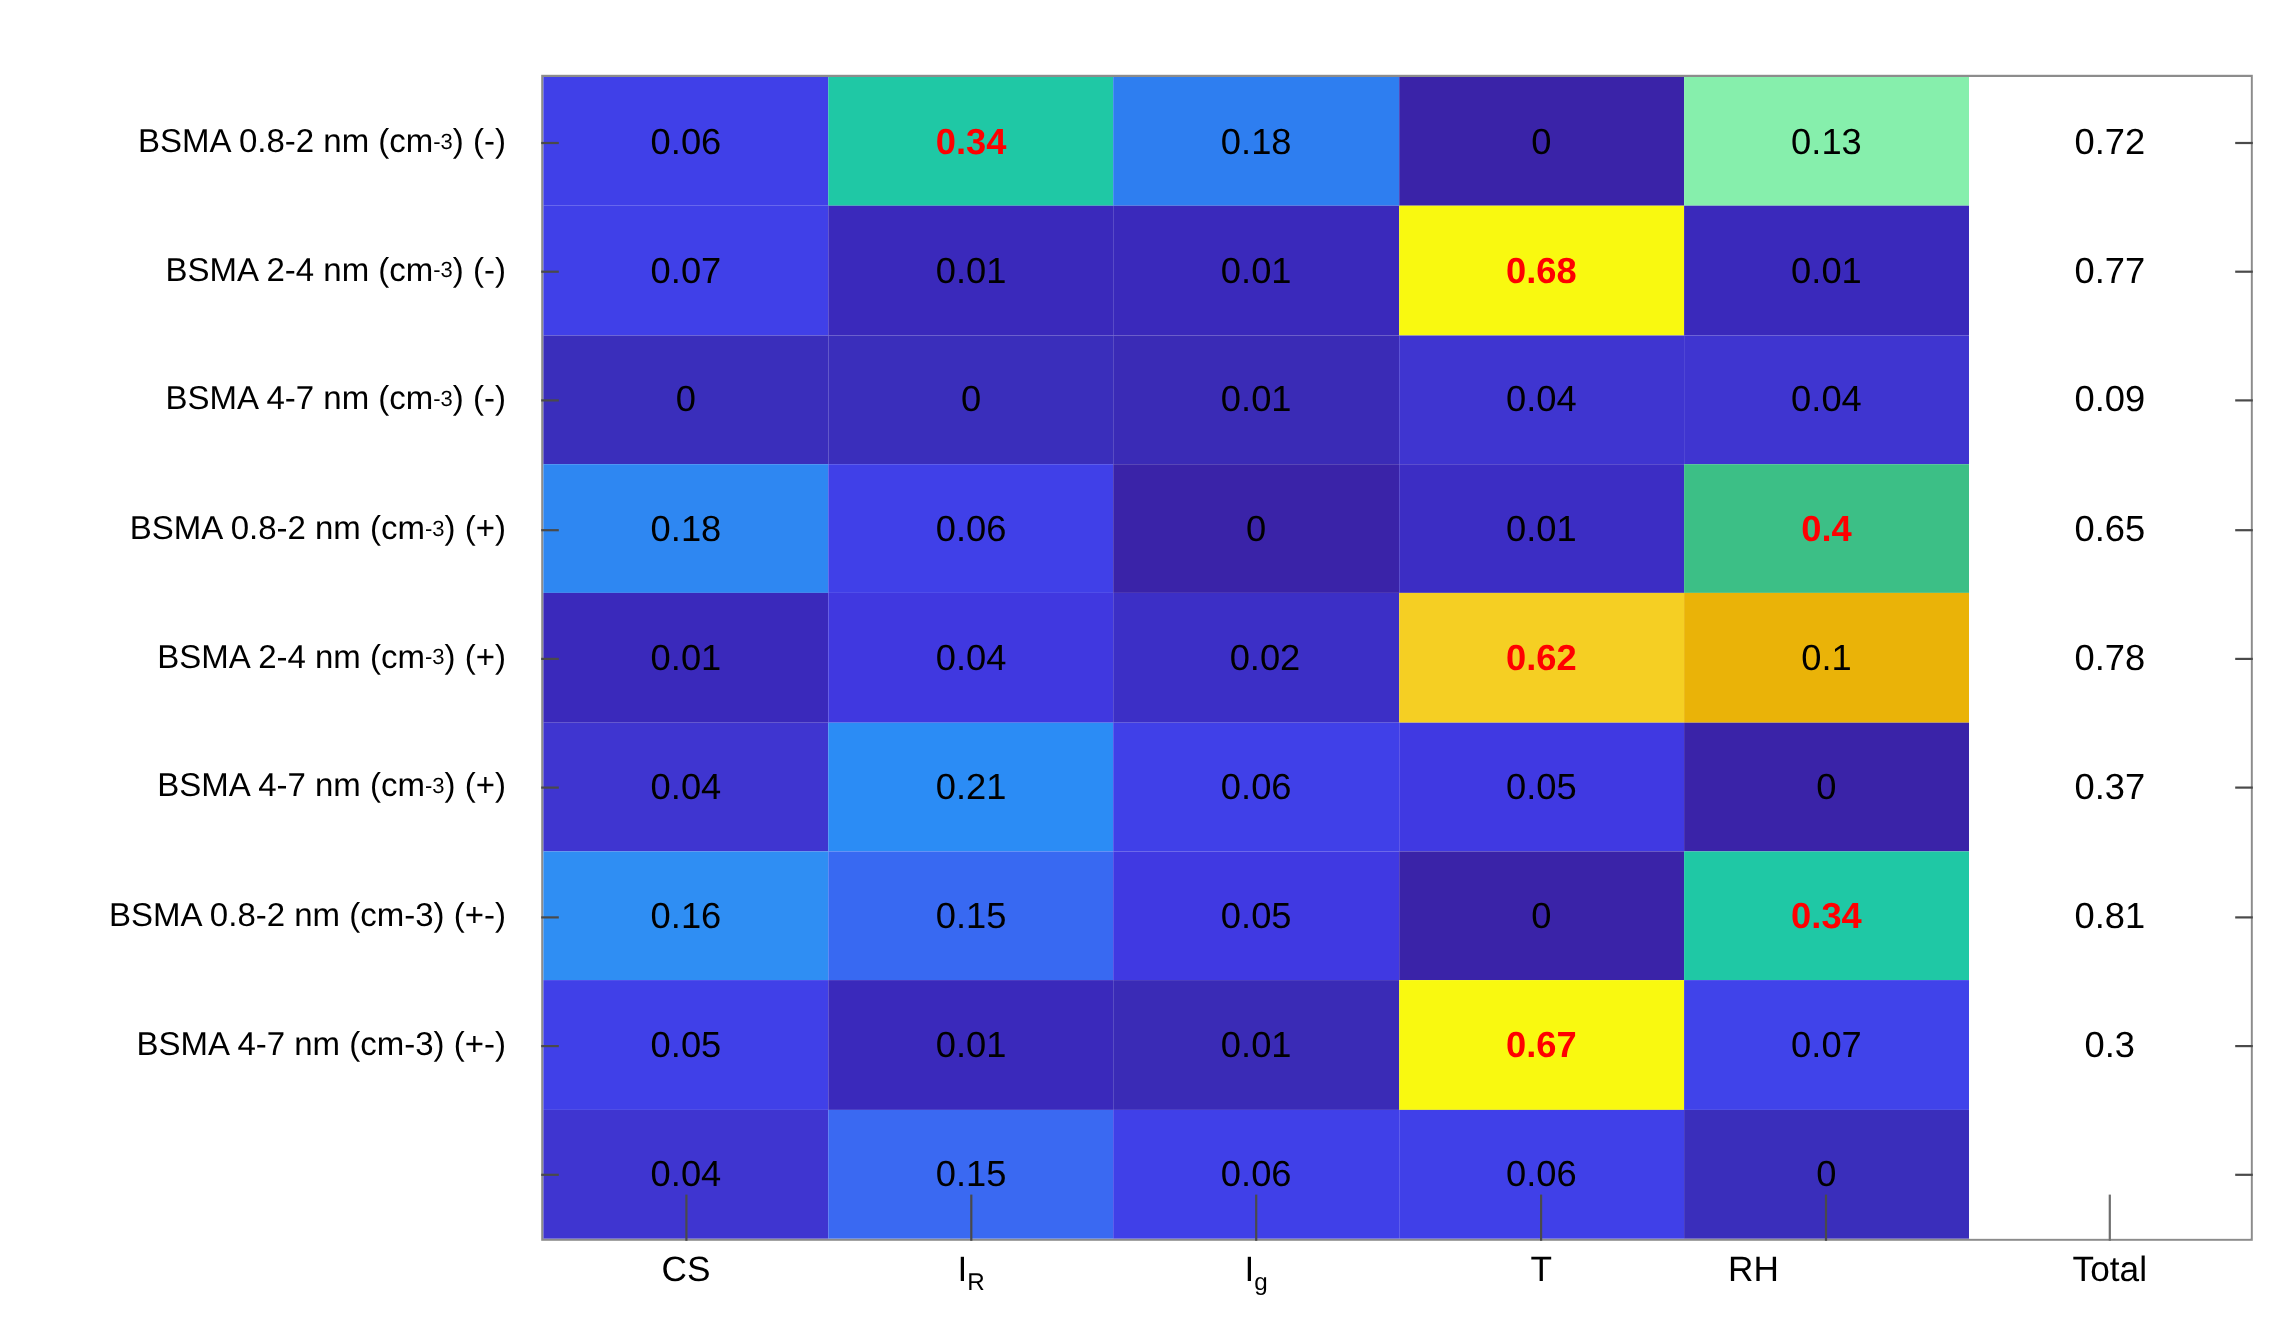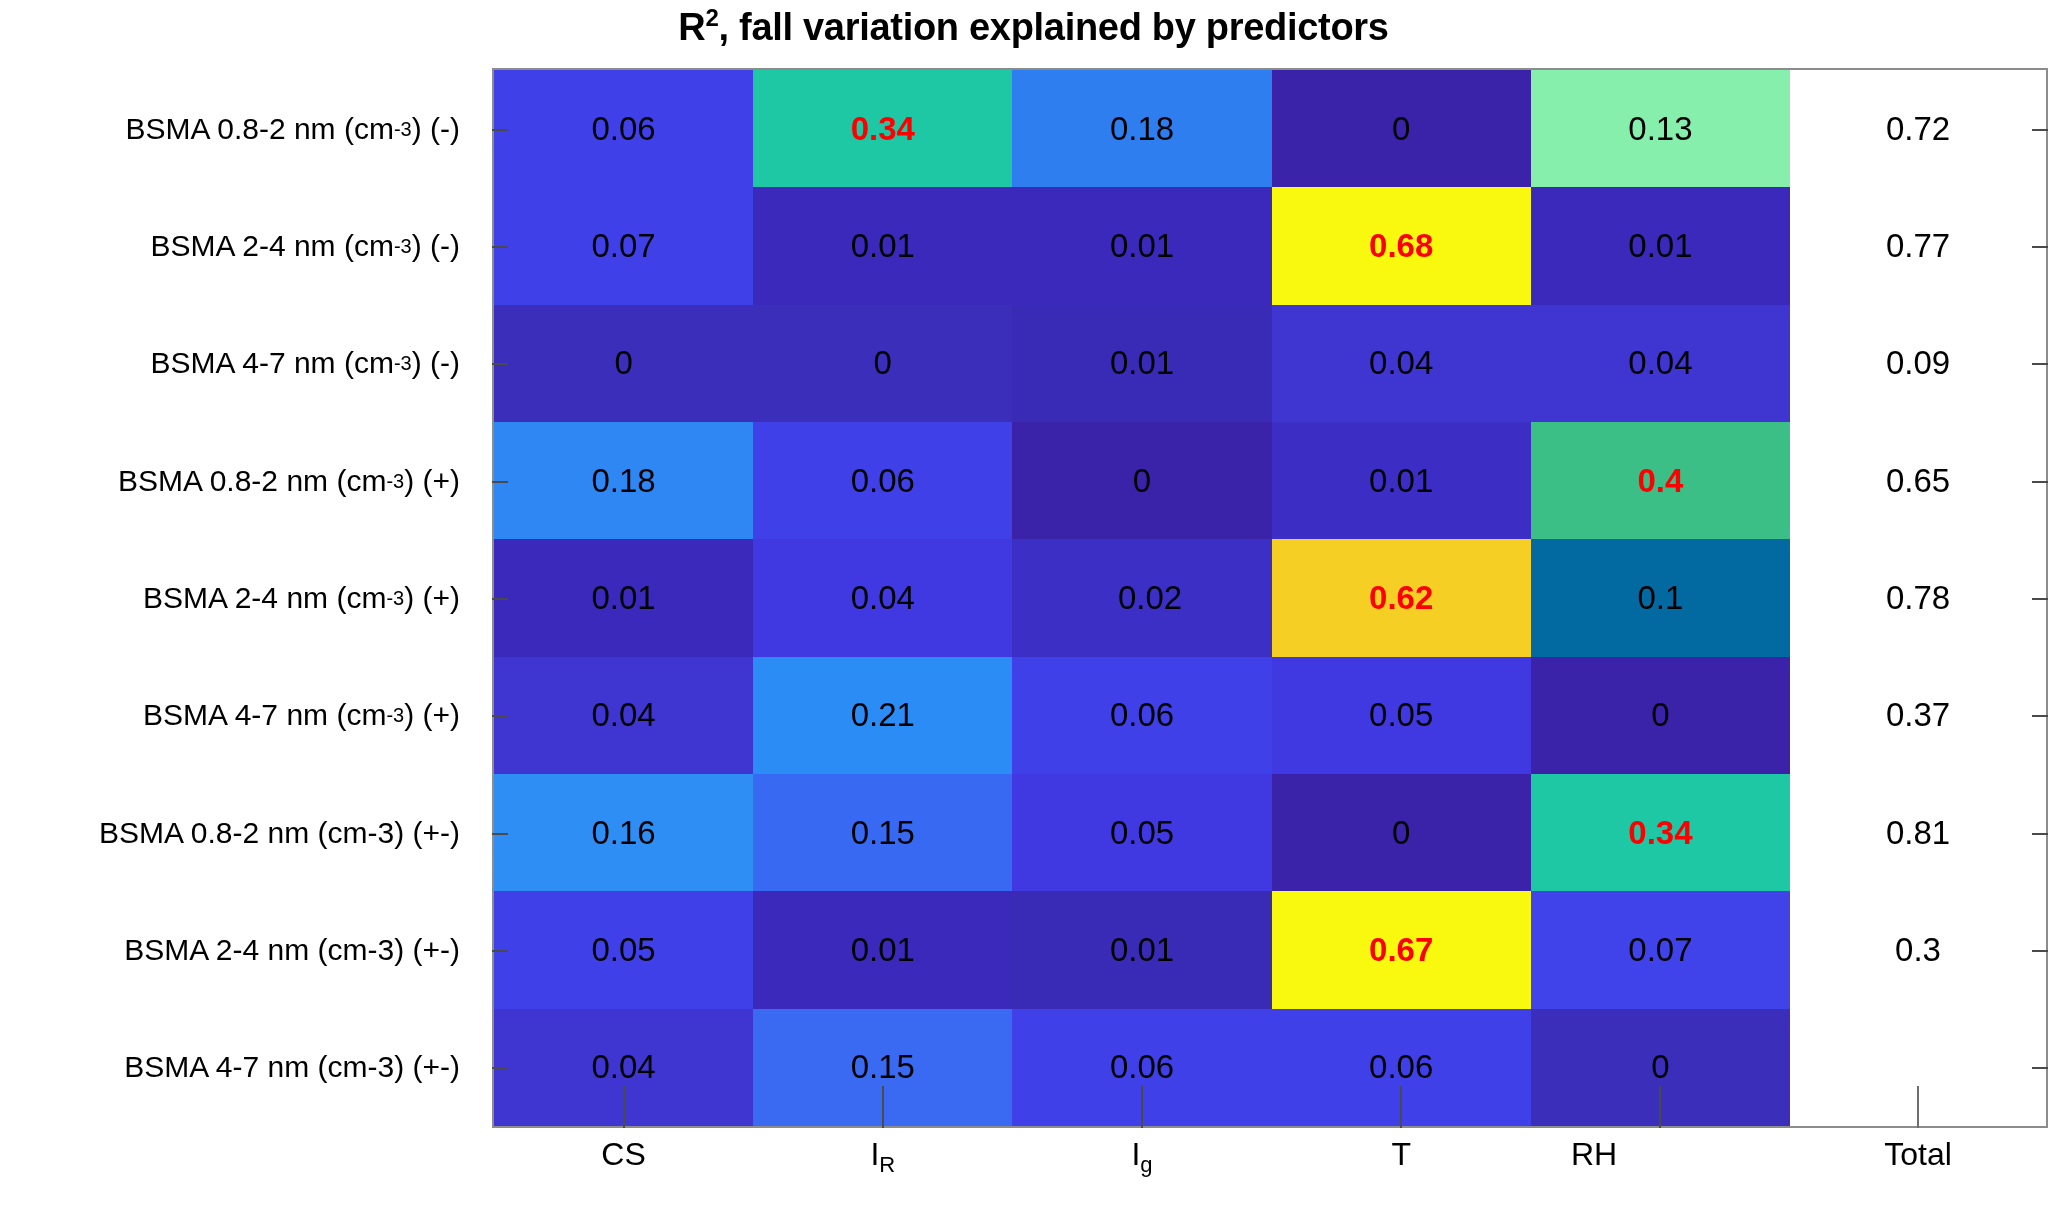--- a/index.html
+++ b/index.html
@@ -148,23 +148,20 @@
     width:2px;height:42px;
     background:#4a4a4a;
   }
   .xtick.light{background:#6e6e6e;}
 </style>
 </head>
 <body>
 
 <div id="root">
 
-  <div class="chart-title">
-    <span>R</span><span class="sup">2</span><span>, fall variation explained by predictors</span>
-  </div>
 
   <div class="plot-frame"></div>
 
   <div class="ylabels" id="ylabels">
       <div class="ylabel">
         <span>BSMA 0.8-2 nm (cm</span>
         <span class="sup">-3</span>
         <span>) (-)</span>
       </div>
       <div class="ylabel">
@@ -186,21 +183,20 @@
         <span>BSMA 2-4 nm (cm</span>
         <span class="sup">-3</span>
         <span>) (+)</span>
       </div>
       <div class="ylabel">
         <span>BSMA 4-7 nm (cm</span>
         <span class="sup">-3</span>
         <span>) (+)</span>
       </div>
       <div class="ylabel">BSMA 0.8-2 nm (cm-3) (+-)</div>
-      <div class="ylabel">BSMA 2-4 nm (cm-3) (+-)</div>
       <div class="ylabel">BSMA 4-7 nm (cm-3) (+-)</div>
     </div>
 
   <div class="grid" id="grid">
       <div class="cell" style="background: rgb(64, 64, 232);">0.06</div>
       <div class="cell hl" style="background: rgb(31, 200, 165);">0.34</div>
       <div class="cell" style="background: rgb(46, 126, 240);">0.18</div>
       <div class="cell" style="background: rgb(58, 35, 168);">0</div>
       <div class="cell" style="background: #86efac;">0.13</div>
       <div class="cell" style="background: rgb(64, 64, 232);">0.07</div>
@@ -215,21 +211,21 @@
       <div class="cell" style="background: rgb(63, 53, 208);">0.04</div>
       <div class="cell" style="background: rgb(46, 135, 242);">0.18</div>
       <div class="cell" style="background: rgb(64, 64, 232);">0.06</div>
       <div class="cell" style="background: rgb(58, 35, 168);">0</div>
       <div class="cell" style="background: rgb(60, 45, 196);">0.01</div>
       <div class="cell hl" style="background: rgb(60, 191, 134);">0.4</div>
       <div class="cell" style="background: rgb(58, 41, 187);">0.01</div>
       <div class="cell" style="background: rgb(64, 56, 224);">0.04</div>
       <div class="cell" style="background: rgb(60, 47, 198); padding-left: 16px;">0.02</div>
       <div class="cell hl" style="background: rgb(245, 207, 35);">0.62</div>
-      <div class="cell" style="background: #0369a1;">0.1</div>
+      <div class="cell" style="background: #eab308;">0.1</div>
       <div class="cell" style="background: rgb(63, 53, 208);">0.04</div>
       <div class="cell" style="background: rgb(43, 140, 245);">0.21</div>
       <div class="cell" style="background: rgb(64, 64, 232);">0.06</div>
       <div class="cell" style="background: rgb(64, 57, 226);">0.05</div>
       <div class="cell" style="background: rgb(58, 35, 168);">0</div>
       <div class="cell" style="background: rgb(47, 142, 243);">0.16</div>
       <div class="cell" style="background: rgb(56, 105, 242);">0.15</div>
       <div class="cell" style="background: rgb(64, 57, 226);">0.05</div>
       <div class="cell" style="background: rgb(58, 35, 168);">0</div>
       <div class="cell hl" style="background: rgb(31, 200, 165);">0.34</div>

